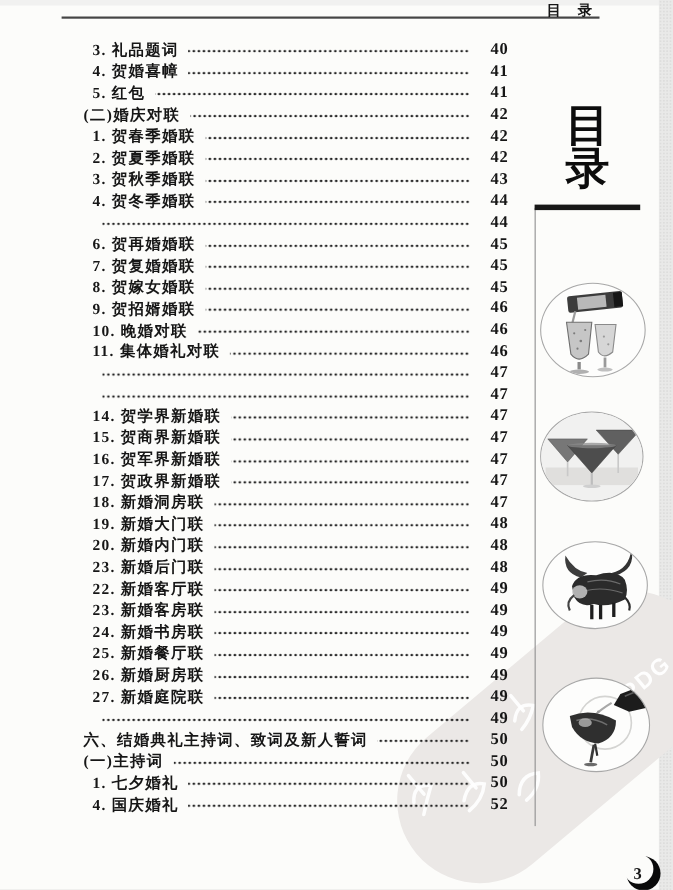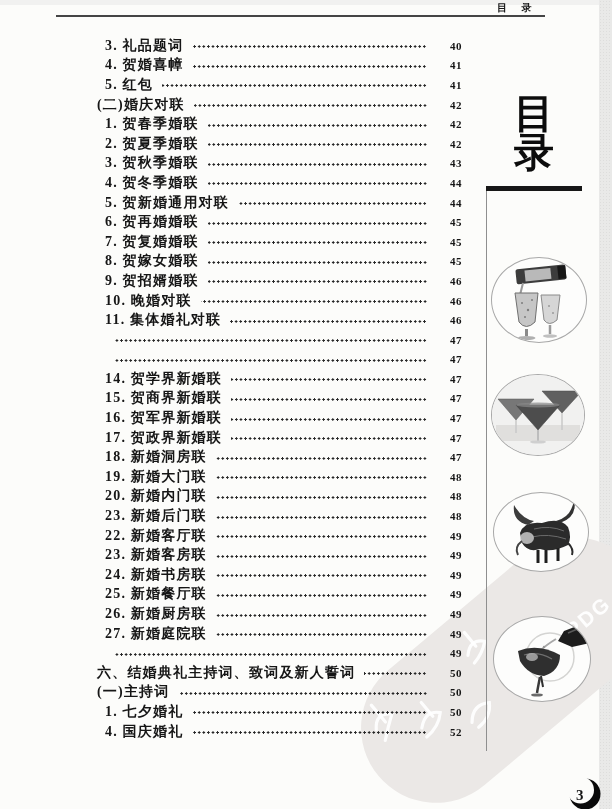--- a/index.html
+++ b/index.html
@@ -3,31 +3,31 @@
 <meta charset="utf-8">
 <style>
   html,body{margin:0;padding:0;background:#888;}
   .page{position:relative;width:612px;height:809px;background:#fcfcfa;overflow:hidden;
         font-family:"Liberation Serif","DejaVu Serif",serif;color:#161616;}
   .top-strip{position:absolute;left:0;top:0;width:612px;height:5px;background:#ededeb;opacity:.7;z-index:0;}
   .right-strip{position:absolute;right:0;top:0;width:13px;height:809px;background:#e9e9e8;z-index:0;
         background-image:radial-gradient(circle,#dddddc 0.8px,rgba(0,0,0,0) 1px);background-size:3px 3px;}
   
   .header-rule{position:absolute;left:56px;top:15px;width:489px;height:2px;background:#454545;z-index:3;}
-  .header-title{position:absolute;left:497px;top:1px;font-size:10px;font-weight:700;
+  .header-title{position:absolute;left:497px;top:1px;font-size:13px;font-weight:700;
         letter-spacing:6px;white-space:nowrap;z-index:3;}
   
   .toc{position:absolute;left:76px;top:36px;width:386px;z-index:3;display:flex;flex-direction:column;}
-  .row{display:flex;align-items:center;height:19.6px;flex:0 0 19.6px;font-size:14px;padding-left:8px;margin-left:21px;}
+  .row{display:flex;align-items:center;height:19.6px;flex:0 0 19.6px;font-size:14px;padding-left:8px;}
   .row.section{padding-left:0;font-weight:700;}
   .lbl{white-space:nowrap;letter-spacing:1.2px;font-weight:600;}
   .leader{flex:1;height:5px;margin:2px 7px 0 9px;
         background-image:radial-gradient(circle,#262626 1.05px,rgba(0,0,0,0) 1.35px);
         background-size:4.6px 5px;background-repeat:repeat-x;background-position:right center;}
-  .pg{width:28px;text-align:right;font-size:11px;font-weight:600;letter-spacing:.5px;}
+  .pg{width:28px;text-align:right;font-size:15px;font-weight:600;letter-spacing:.5px;}
   
   .sidebar-title{position:absolute;left:506px;top:94px;width:56px;text-align:center;z-index:3;
         font-weight:900;font-size:40px;line-height:39px;color:#0c0c0c;}
   .sidebar-title span{display:block;}
   .bracket-bar{position:absolute;left:486px;top:186px;width:96px;height:4.5px;background:#171717;z-index:3;}
   .bracket-vline{position:absolute;left:486px;top:189px;width:1.4px;height:562px;background:#8f8f8f;z-index:2;}
   .circ{position:absolute;border:1px solid #a8a8a8;border-radius:50%;background:#fdfdfc;overflow:hidden;z-index:2;}
   .c1{left:491px;top:257px;width:94px;height:84px;}
   .c2{left:491px;top:374px;width:92px;height:80px;}
   .c3{left:493px;top:492px;width:94px;height:78px;}
@@ -104,21 +104,20 @@
         <span class="lbl">3. 贺秋季婚联</span>
         <span class="leader"></span>
         <span class="pg">43</span>
       </div>
       <div class="row">
         <span class="lbl">4. 贺冬季婚联</span>
         <span class="leader"></span>
         <span class="pg">44</span>
       </div>
       <div class="row">
-        <span class="lbl">5. 贺新婚通用对联</span>
         <span class="leader"></span>
         <span class="pg">44</span>
       </div>
       <div class="row">
         <span class="lbl">6. 贺再婚婚联</span>
         <span class="leader"></span>
         <span class="pg">45</span>
       </div>
       <div class="row">
         <span class="lbl">7. 贺复婚婚联</span>

